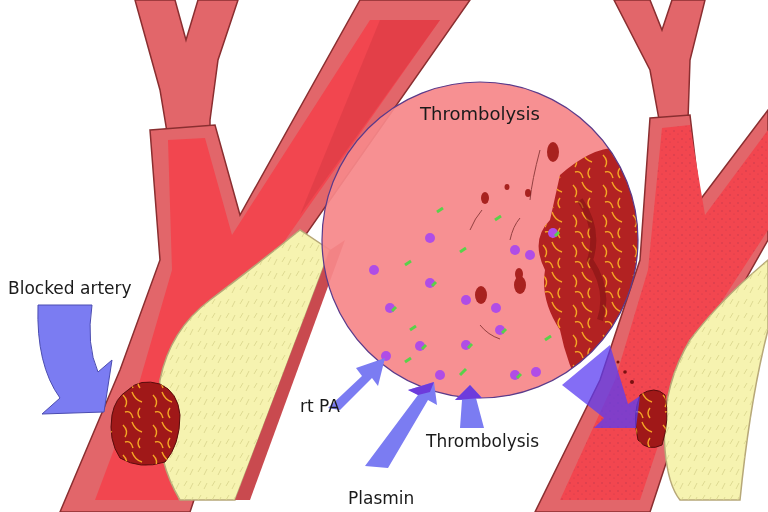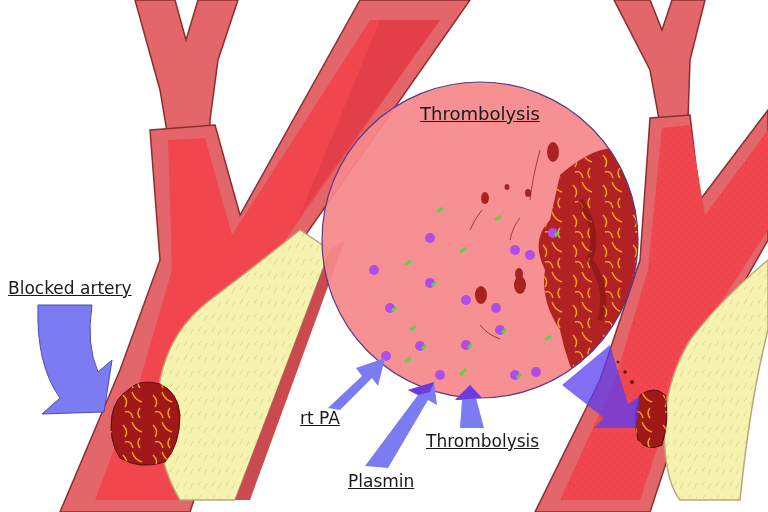--- a/index.html
+++ b/index.html
@@ -1,23 +1,23 @@
 <!DOCTYPE html>
 <html><head>
   <meta charset="utf-8">
   <style>
     html, body { margin: 0; padding: 0; background: #ffffff; }
     body { width: 768px; height: 512px; overflow: hidden; position: relative; font-family: "Liberation Sans", sans-serif; }
     #stage { position: absolute; left: 0; top: 0; width: 768px; height: 512px; }
-    .label { position: absolute; color: #1a1a1a; font-family: "DejaVu Sans", sans-serif; font-size: 17px; white-space: nowrap; line-height: 1; text-decoration: underline; }
+    .label { position: absolute; color: #1a1a1a; font-family: "DejaVu Sans", sans-serif; font-size: 17px; white-space: nowrap; line-height: 1; }
     #lbl-blocked { left: 8px; top: 280px; }
     #lbl-title { left: 420px; top: 105px; font-size: 18px; }
-    #lbl-rtpa { left: 300px; top: 410px; }
+    #lbl-rtpa { left: 300px; top: 398px; }
     #lbl-plasminogen { left: 426px; top: 433px; }
-    #lbl-plasmin { left: 348px; top: 473px; }
+    #lbl-plasmin { left: 348px; top: 490px; }
   </style>
 </head>
 <body>
 
 <div id="stage">
   <svg width="768" height="512" viewBox="0 0 768 512" xmlns="http://www.w3.org/2000/svg">
     <defs>
       <clipPath id="circleClip">
           <circle cx="480" cy="240" r="158"></circle>
         </clipPath>

